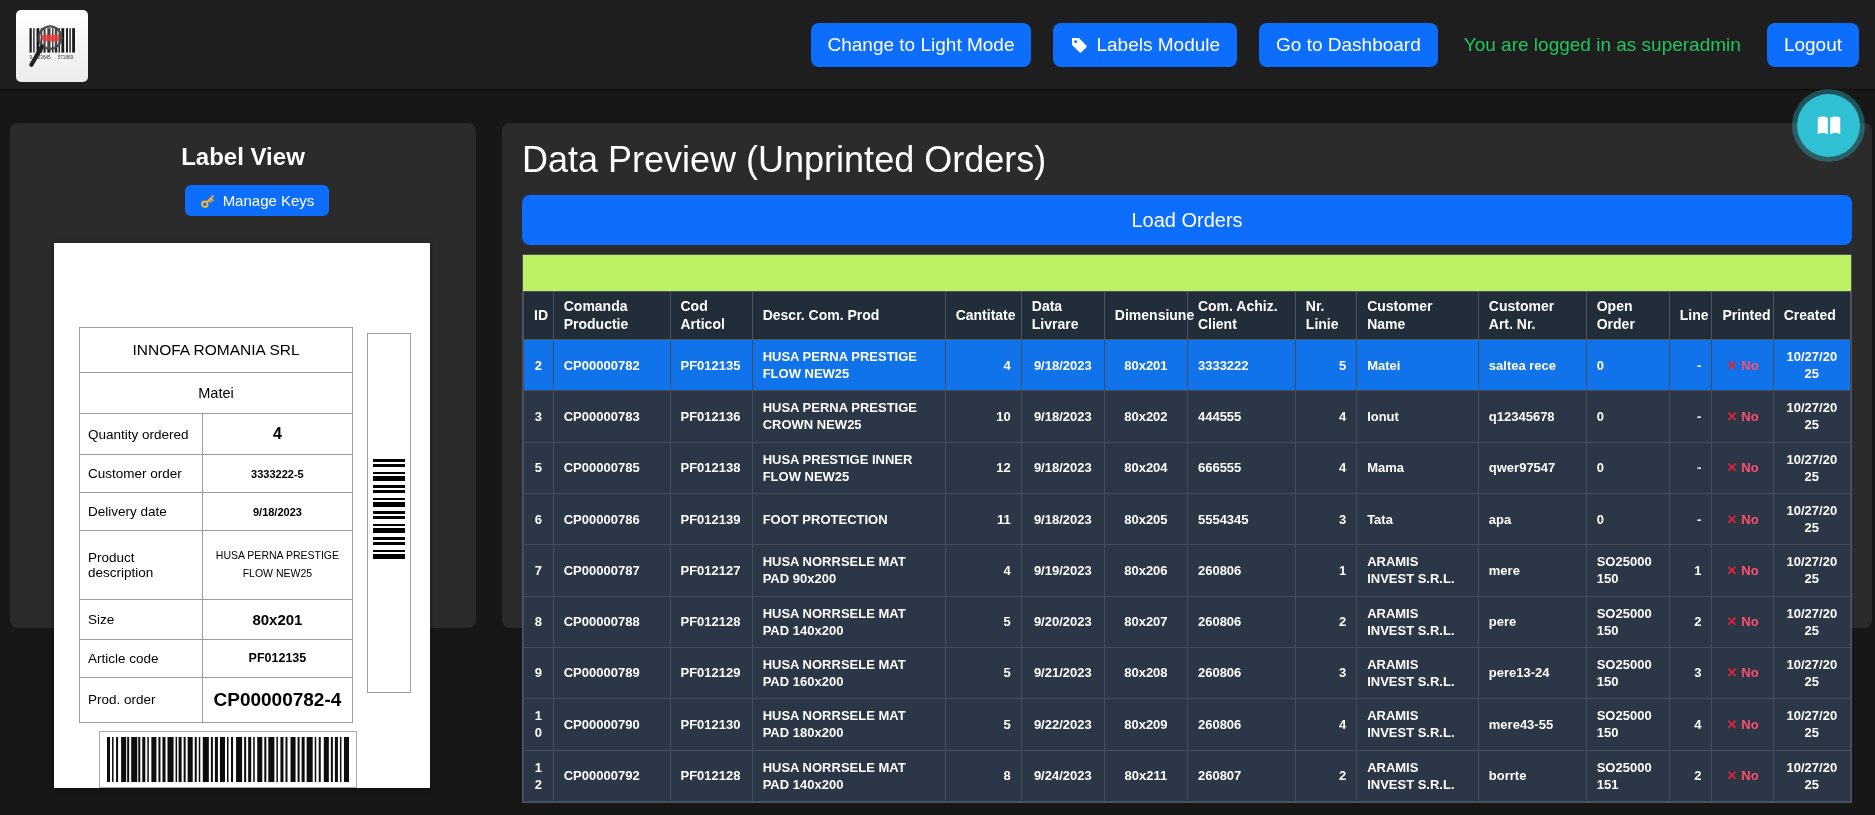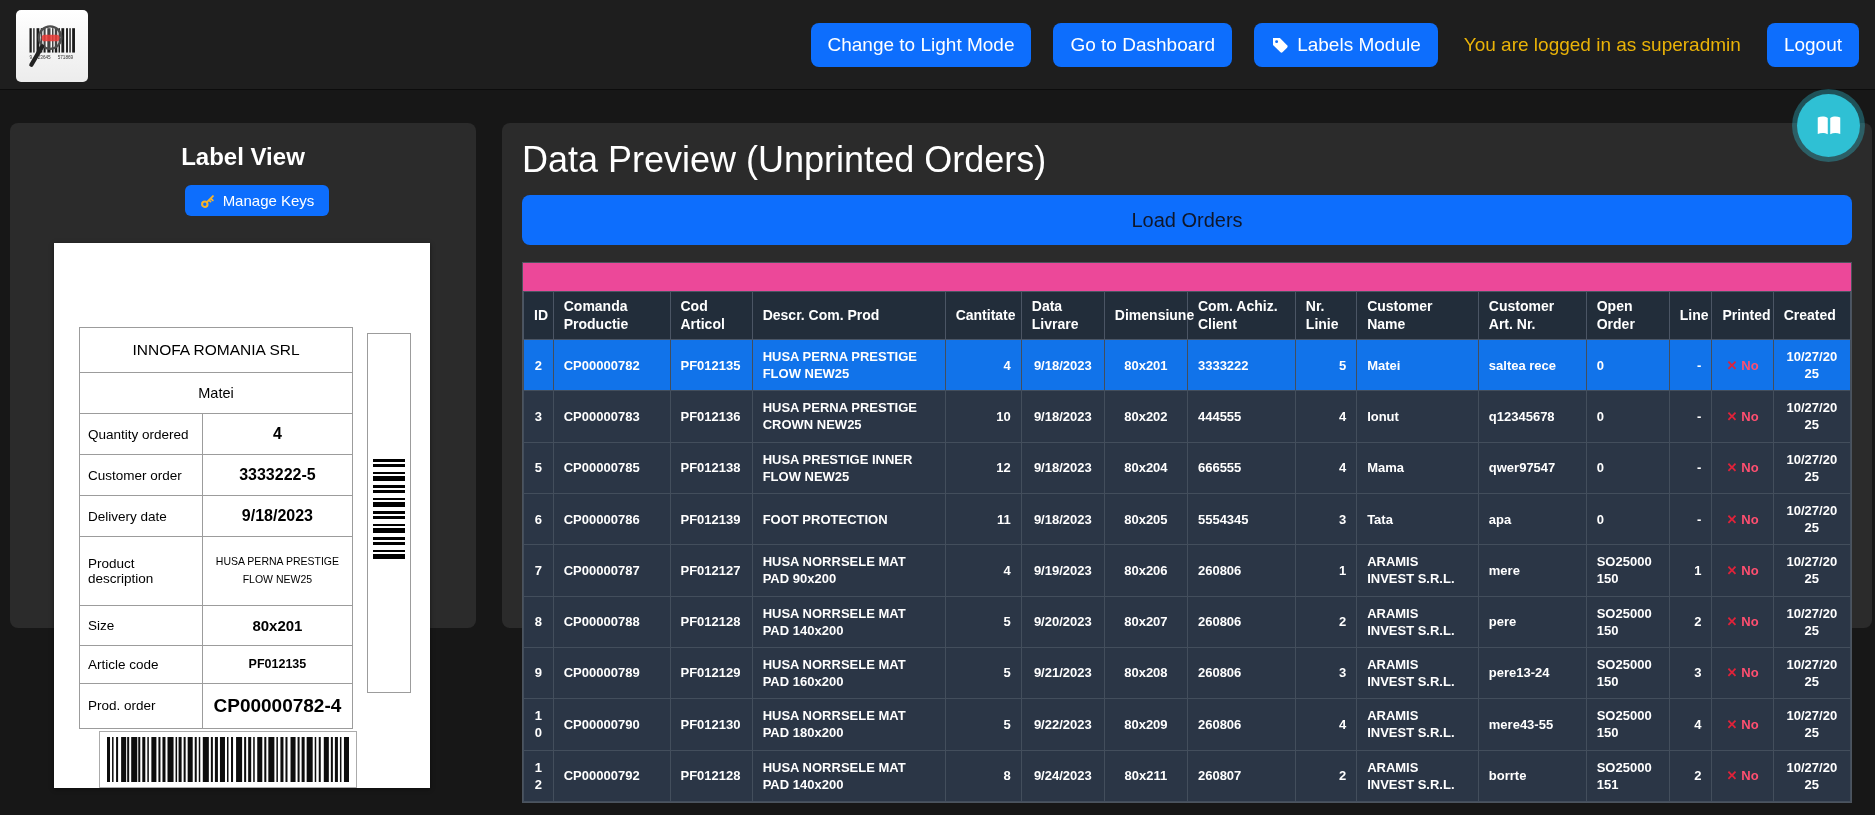--- a/index.html
+++ b/index.html
@@ -20,21 +20,21 @@
     border-radius: 5px; display: flex; align-items: center; justify-content: center;
     margin-top: 2px;
   }
   .nav-right { margin-left: auto; display: flex; align-items: center; gap: 22px; }
   .btn {
     background: #0d6efd; color: #fff; border: none; border-radius: 8px;
     font-family: "Liberation Sans", sans-serif;
     font-size: 19px; padding: 11px 17px; cursor: pointer;
     display: inline-flex; align-items: center; gap: 8px; white-space: nowrap;
   }
-  .logged-text { color: #eab308; font-size: 19px; margin: 0 4px; }
+  .logged-text { color: #22c55e; font-size: 19px; margin: 0 4px; }
 
   
   .content { position: relative; height: 725px; }
   .card {
     position: absolute; background: #2b2b2b; border-radius: 8px; top: 33px; height: 505px;
   }
   .card-left { left: 10px; width: 466px; }
   .card-right { left: 502px; right: 3px; padding: 0 20px; }
 
   
@@ -51,21 +51,21 @@
     background: #fff; box-shadow: 0 1px 4px rgba(0,0,0,.5);
   }
   .label-box { position: absolute; left: 25px; top: 84px; width: 274px; }
   .label-table { width: 100%; border-collapse: collapse; color: #000; }
   .label-table td { border: 1.5px solid #9c9c9c; }
   .l-company { text-align: center; font-weight: 400; font-size: 15.5px; padding: 13px 6px; }
   .l-customer { text-align: center; font-size: 14.5px; padding: 12px 6px; }
   .l-label { width: 45%; font-size: 13.5px; padding: 11px 8px; }
   .l-value { text-align: center; font-weight: 700; font-size: 15px; padding: 11px 6px; }
   .l-value.v0 { font-size: 16px; }
-  .l-value.v1, .l-value.v2 { font-size: 16px; }
+  .l-value.v1, .l-value.v2 { font-size: 11px; }
   .l-value.v3 { font-size: 10.5px; font-weight: 400; line-height: 1.7; padding: 16px 6px; }
   .l-value.v5 { font-size: 12.5px; }
   .l-value.v6 { font-size: 19px; }
   .vbarcode {
     position: absolute; left: 313px; top: 90px; width: 44px; height: 360px;
     border: 1.5px solid #9c9c9c; background: #fff;
   }
   .vbars {
     position: absolute; left: 5px; right: 5px; top: 125px; height: 102px;
     background: repeating-linear-gradient(180deg,
@@ -75,26 +75,26 @@
   .hbarcode {
     position: absolute; left: 45px; top: 488px; width: 258px; height: 57px;
     border: 1px solid #ababab; background: #fff; padding: 5px 7px;
   }
   .hbarcode svg { width: 100%; height: 100%; }
 
   
   .dp-title { text-align: left; font-size: 36px; font-weight: 500; padding-top: 16px; }
   .load-btn {
     display: block; width: 100%; margin-top: 14px; height: 50px;
-    background: #0d6efd; color: #0f172a; border: none; border-radius: 8px;
+    background: #0d6efd; color: #ffffff; border: none; border-radius: 8px;
     font-family: "Liberation Sans", sans-serif; font-size: 20px; cursor: pointer;
   }
   .table-wrap {
-    margin-top: 17px; background: #ec4899; border: 1px solid #4c545e;
-    padding-top: 28px;
+    margin-top: 9px; background: #bef264; border: 1px solid #4c545e;
+    padding-top: 36px;
   }
   table.orders { width: 100%; border-collapse: collapse; table-layout: fixed; }
   table.orders th {
     background: #222d3a; color: #fff; font-size: 14px; font-weight: 700;
     text-align: left; padding: 6px 10px; border: 1px solid #4b5564; line-height: 1.25;
     vertical-align: middle;
   }
   table.orders td {
     background: #2b3646; color: #fff; font-size: 13px; font-weight: 700;
     padding: 8px 10px; border: 1px solid #434e5c; line-height: 1.32;
@@ -148,28 +148,28 @@
           <text x="14" y="46">723645</text>
           <text x="38" y="46">571869</text>
       </g>
       <rect x="21" y="20" width="19" height="7" rx="3" fill="#e8100c" opacity="0.85"></rect>
       <circle cx="30" cy="23" r="12" fill="rgba(255,255,255,0.18)" stroke="#4d4d4d" stroke-width="2.4"></circle>
       <line x1="21.5" y1="32.5" x2="10" y2="52" stroke="#222" stroke-width="4.6" stroke-linecap="round"></line>
     </svg>
   </div>
   <div class="nav-right">
     <button class="btn">Change to Light Mode</button>
-    <button class="btn">Go to Dashboard</button>
     <button class="btn">
       <svg width="18" height="18" viewBox="0 0 16 16">
         <path fill="#fff" d="M1.8 1.8h6.1l6.4 6.4a1.6 1.6 0 0 1 0 2.2l-3.9 3.9a1.6 1.6 0 0 1-2.2 0L1.8 7.9V1.8z"></path>
         <circle cx="5" cy="5" r="1.3" fill="#0d6efd"></circle>
       </svg>
       <span>Labels Module</span>
     </button>
+    <button class="btn">Go to Dashboard</button>
     <span class="logged-text">You are logged in as superadmin</span>
     <button class="btn">Logout</button>
   </div>
 </header>
 
 <main class="content">
 
   <section class="card card-left">
     <h2 class="lv-title">Label View</h2>
     <div class="lv-btnrow">

